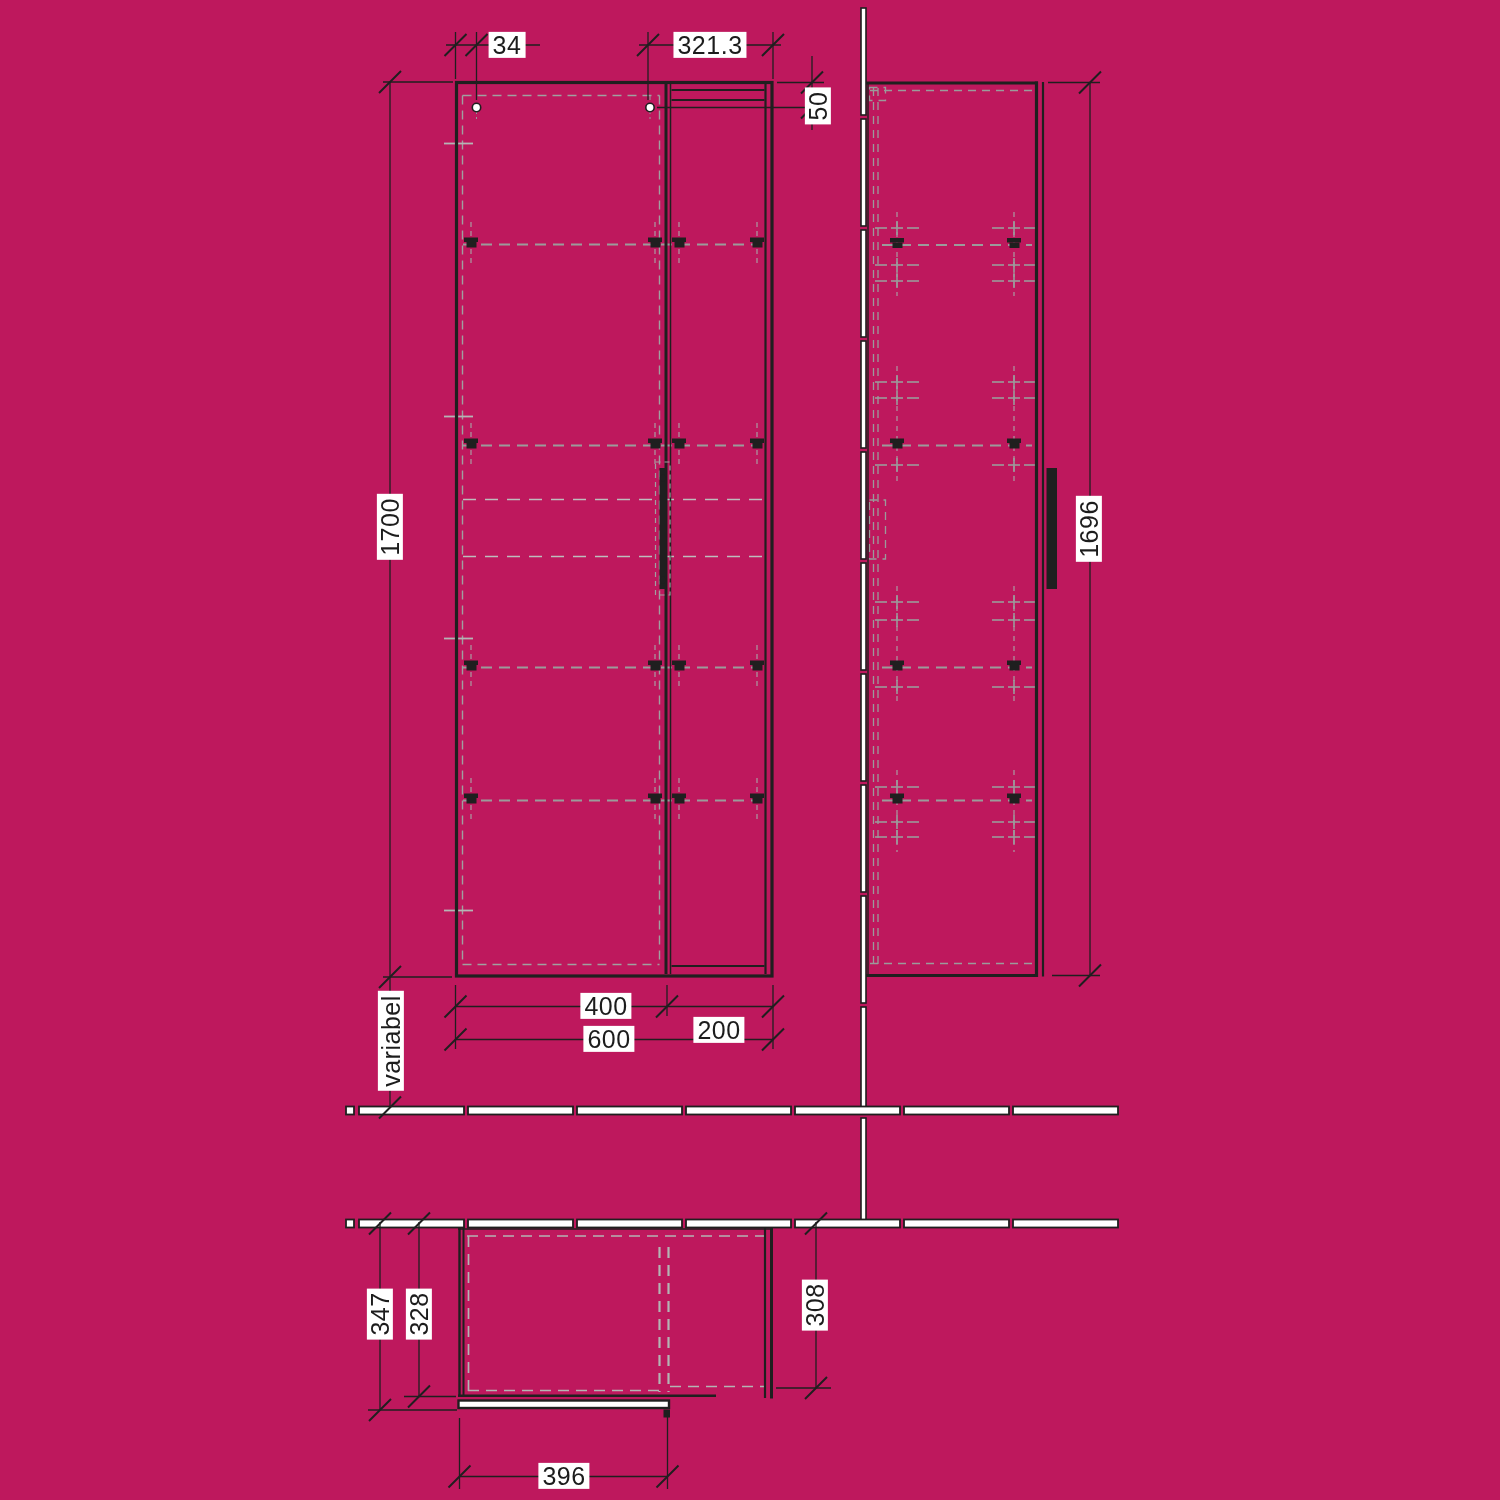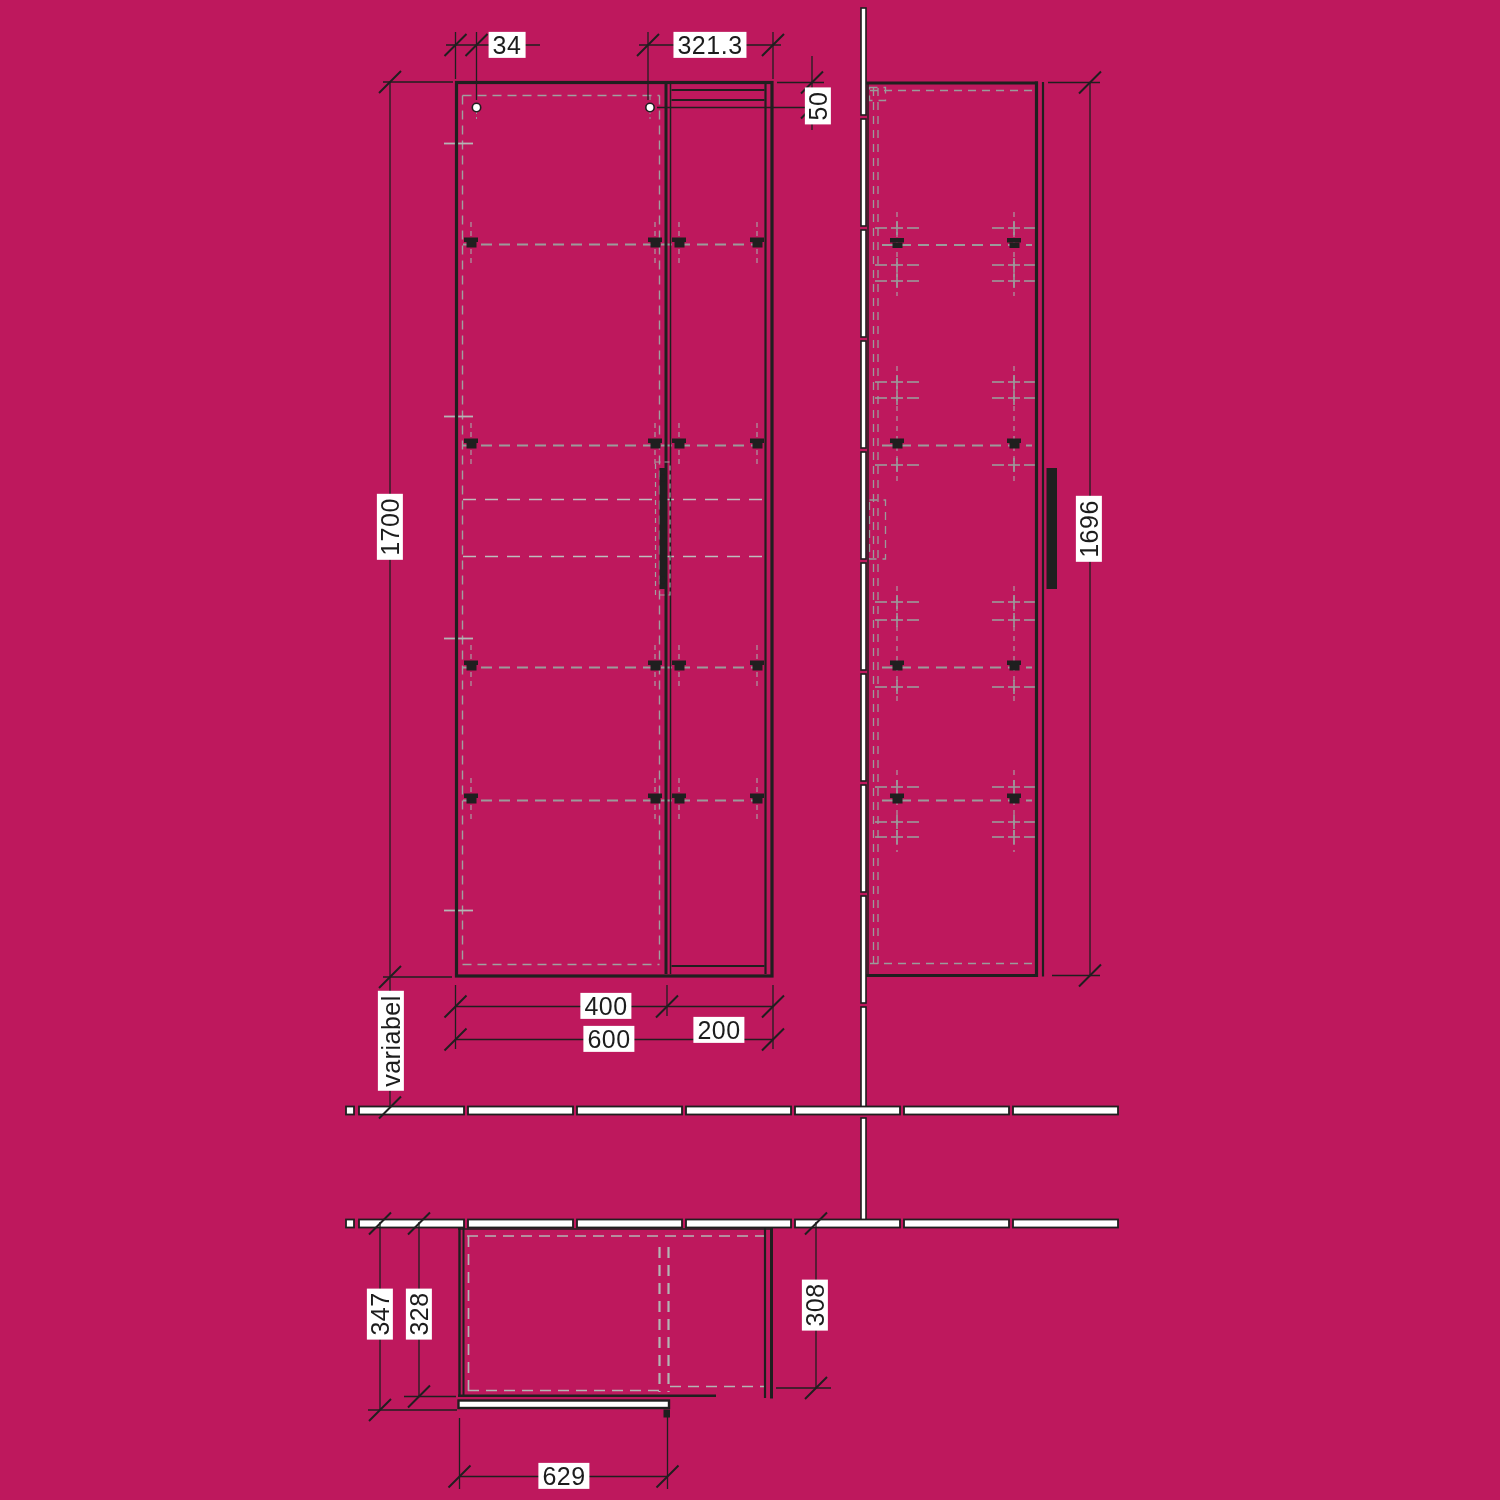--- a/index.html
+++ b/index.html
@@ -365,15 +365,15 @@
 <div class="dim-label vertical" style="left:818px;top:106px;">50</div>
 <div class="dim-label vertical" style="left:390px;top:527px;">1700</div>
 <div class="dim-label vertical" style="left:391px;top:1041px;">variabel</div>
 <div class="dim-label" style="left:562px;top:1006px;margin-left:44px;">400</div>
 <div class="dim-label" style="left:719px;top:1006px;margin-top:24px;">200</div>
 <div class="dim-label" style="left:609px;top:1039px;">600</div>
 <div class="dim-label vertical" style="left:1089px;top:529px;">1696</div>
 <div class="dim-label vertical" style="left:380px;top:1314px;">347</div>
 <div class="dim-label vertical" style="left:419px;top:1314px;">328</div>
 <div class="dim-label vertical" style="left:815px;top:1305px;">308</div>
-<div class="dim-label" style="left:564px;top:1476px;">629</div>
+<div class="dim-label" style="left:564px;top:1476px;">396</div>
 
 </div>
 
 </body></html>

